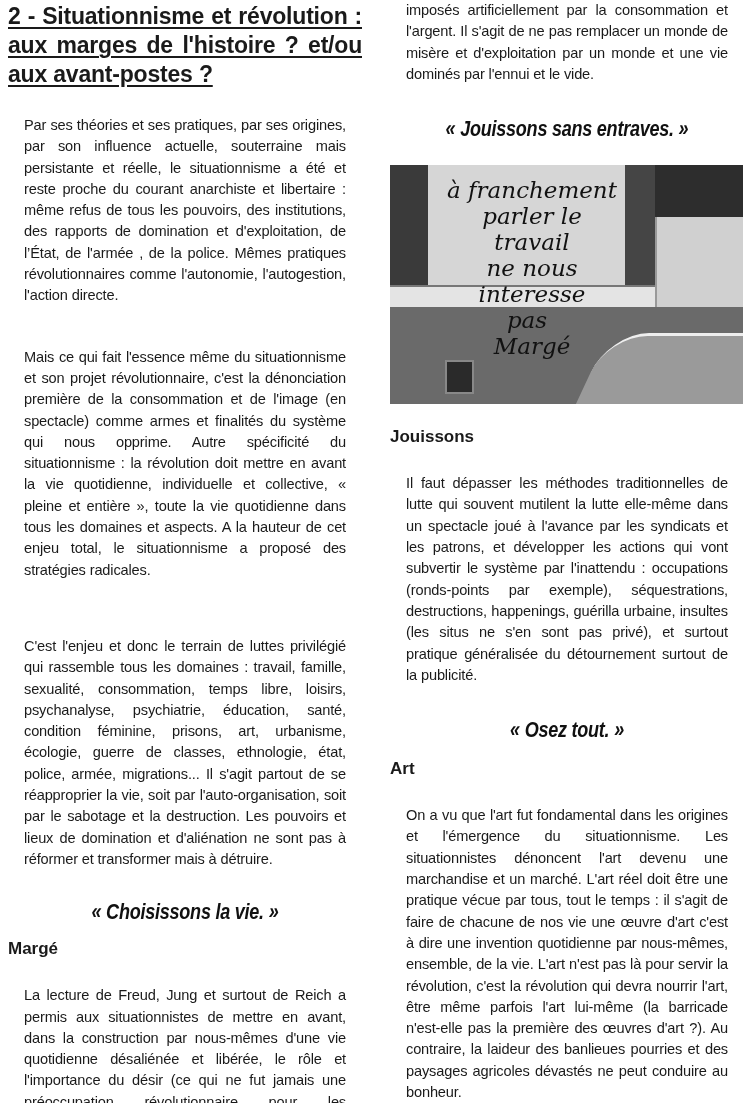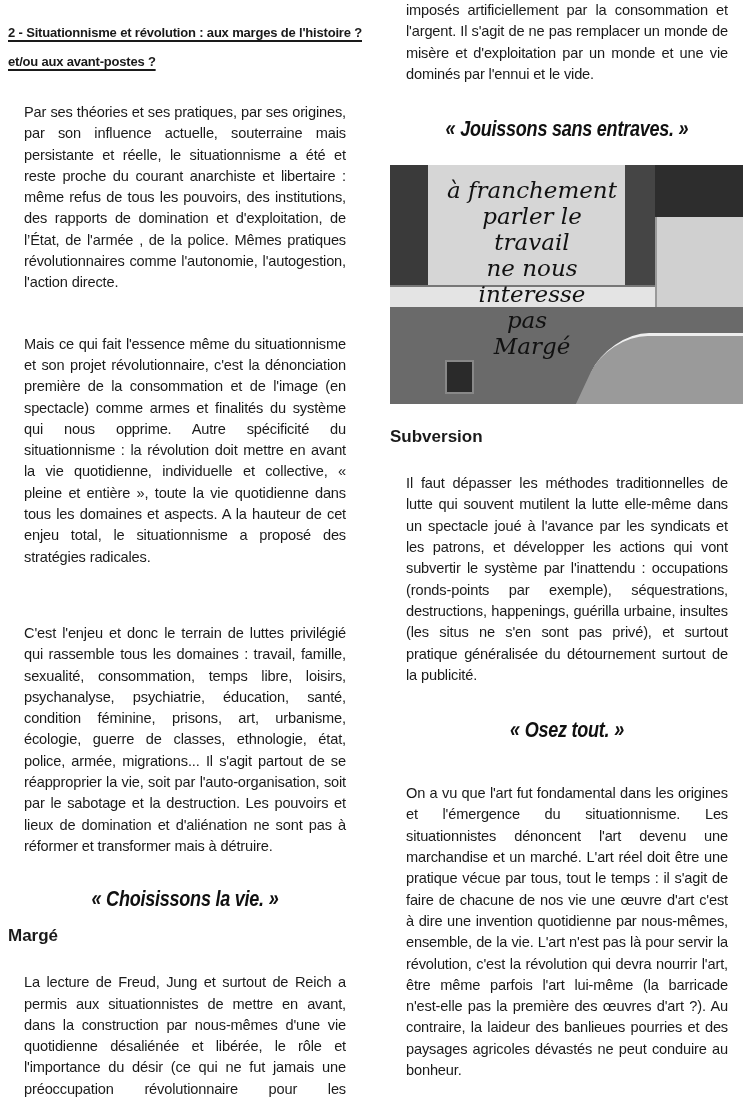--- a/index.html
+++ b/index.html
@@ -8,24 +8,24 @@
     font-family: "Liberation Sans", "DejaVu Sans", sans-serif;
     color: #1a1a1a;
   }
   .col {
     position: absolute; top: 0;
   }
   .col-left { left: 8px; width: 354px; }
   .col-right { left: 390px; width: 354px; }
 
   .main-title {
-    font-weight: bold; font-size: 13px; line-height: 29px;
+    font-weight: bold; font-size: 23px; line-height: 29px;
     text-decoration: underline; text-underline-offset: 3px;
     text-decoration-thickness: 2px;
-    margin: 18px 0 0 0; text-align: justify; letter-spacing: -0.2px;
+    margin: 2px 0 0 0; text-align: justify; letter-spacing: -0.2px;
   }
   p.body {
     margin: 16px; font-size: 14.6px; line-height: 21.3px;
     text-align: justify; hyphens: manual; letter-spacing: -0.15px;
   }
   .gap { height: 8px; }
   h3.sub {
     font-size: 17px; font-weight: bold; margin: 0; line-height: 22px;
   }
   .quote {
@@ -93,23 +93,24 @@
     <div class="graffiti">
       <span>à franchement</span>
       <span>parler le travail</span>
       <span>ne nous interesse</span>
       <span style="padding-right:10px;">pas</span>
       <span>Margé</span>
     </div>
   </div>
 
   <div style="height:22px"></div>
-  <h3 class="sub">Subversion</h3>
+  <h3 class="sub">Jouissons</h3>
   <div style="height:9px"></div>
   <p class="body">Il faut dépasser les méthodes traditionnelles de lutte qui souvent mutilent la lutte elle-même dans un spectacle joué à l'avance par les syndicats et les patrons, et développer les actions qui vont subvertir le système par l'inattendu : occupations (ronds-points par exemple), séquestrations, destructions, happenings, guérilla urbaine, insultes (les situs ne s'en sont pas privé), et surtout pratique généralisée du détournement surtout de la publicité.</p>
   <div style="height:14px"></div>
   <div class="quote">« Osez tout. »</div>
   <div style="height:14px"></div>
+  <h3 class="sub">Art</h3>
   <div style="height:9px"></div>
   <p class="body">On a vu que l'art fut fondamental dans les origines et l'émergence du situationnisme. Les situationnistes dénoncent l'art devenu une marchandise et un marché. L'art réel doit être une pratique vécue par tous, tout le temps : il s'agit de faire de chacune de nos vie une œuvre d'art c'est à dire une invention quotidienne par nous-mêmes, ensemble, de la vie. L'art n'est pas là pour servir la révolution, c'est la révolution qui devra nourrir l'art, être même parfois l'art lui-même (la barricade n'est-elle pas la première des œuvres d'art ?). Au contraire, la laideur des banlieues pourries et des paysages agricoles dévastés ne peut conduire au bonheur.</p>
   <div style="height:16px"></div>
   <div class="quote">« L'art, c'est vous. »</div>
 </div>
 
 </body></html>

